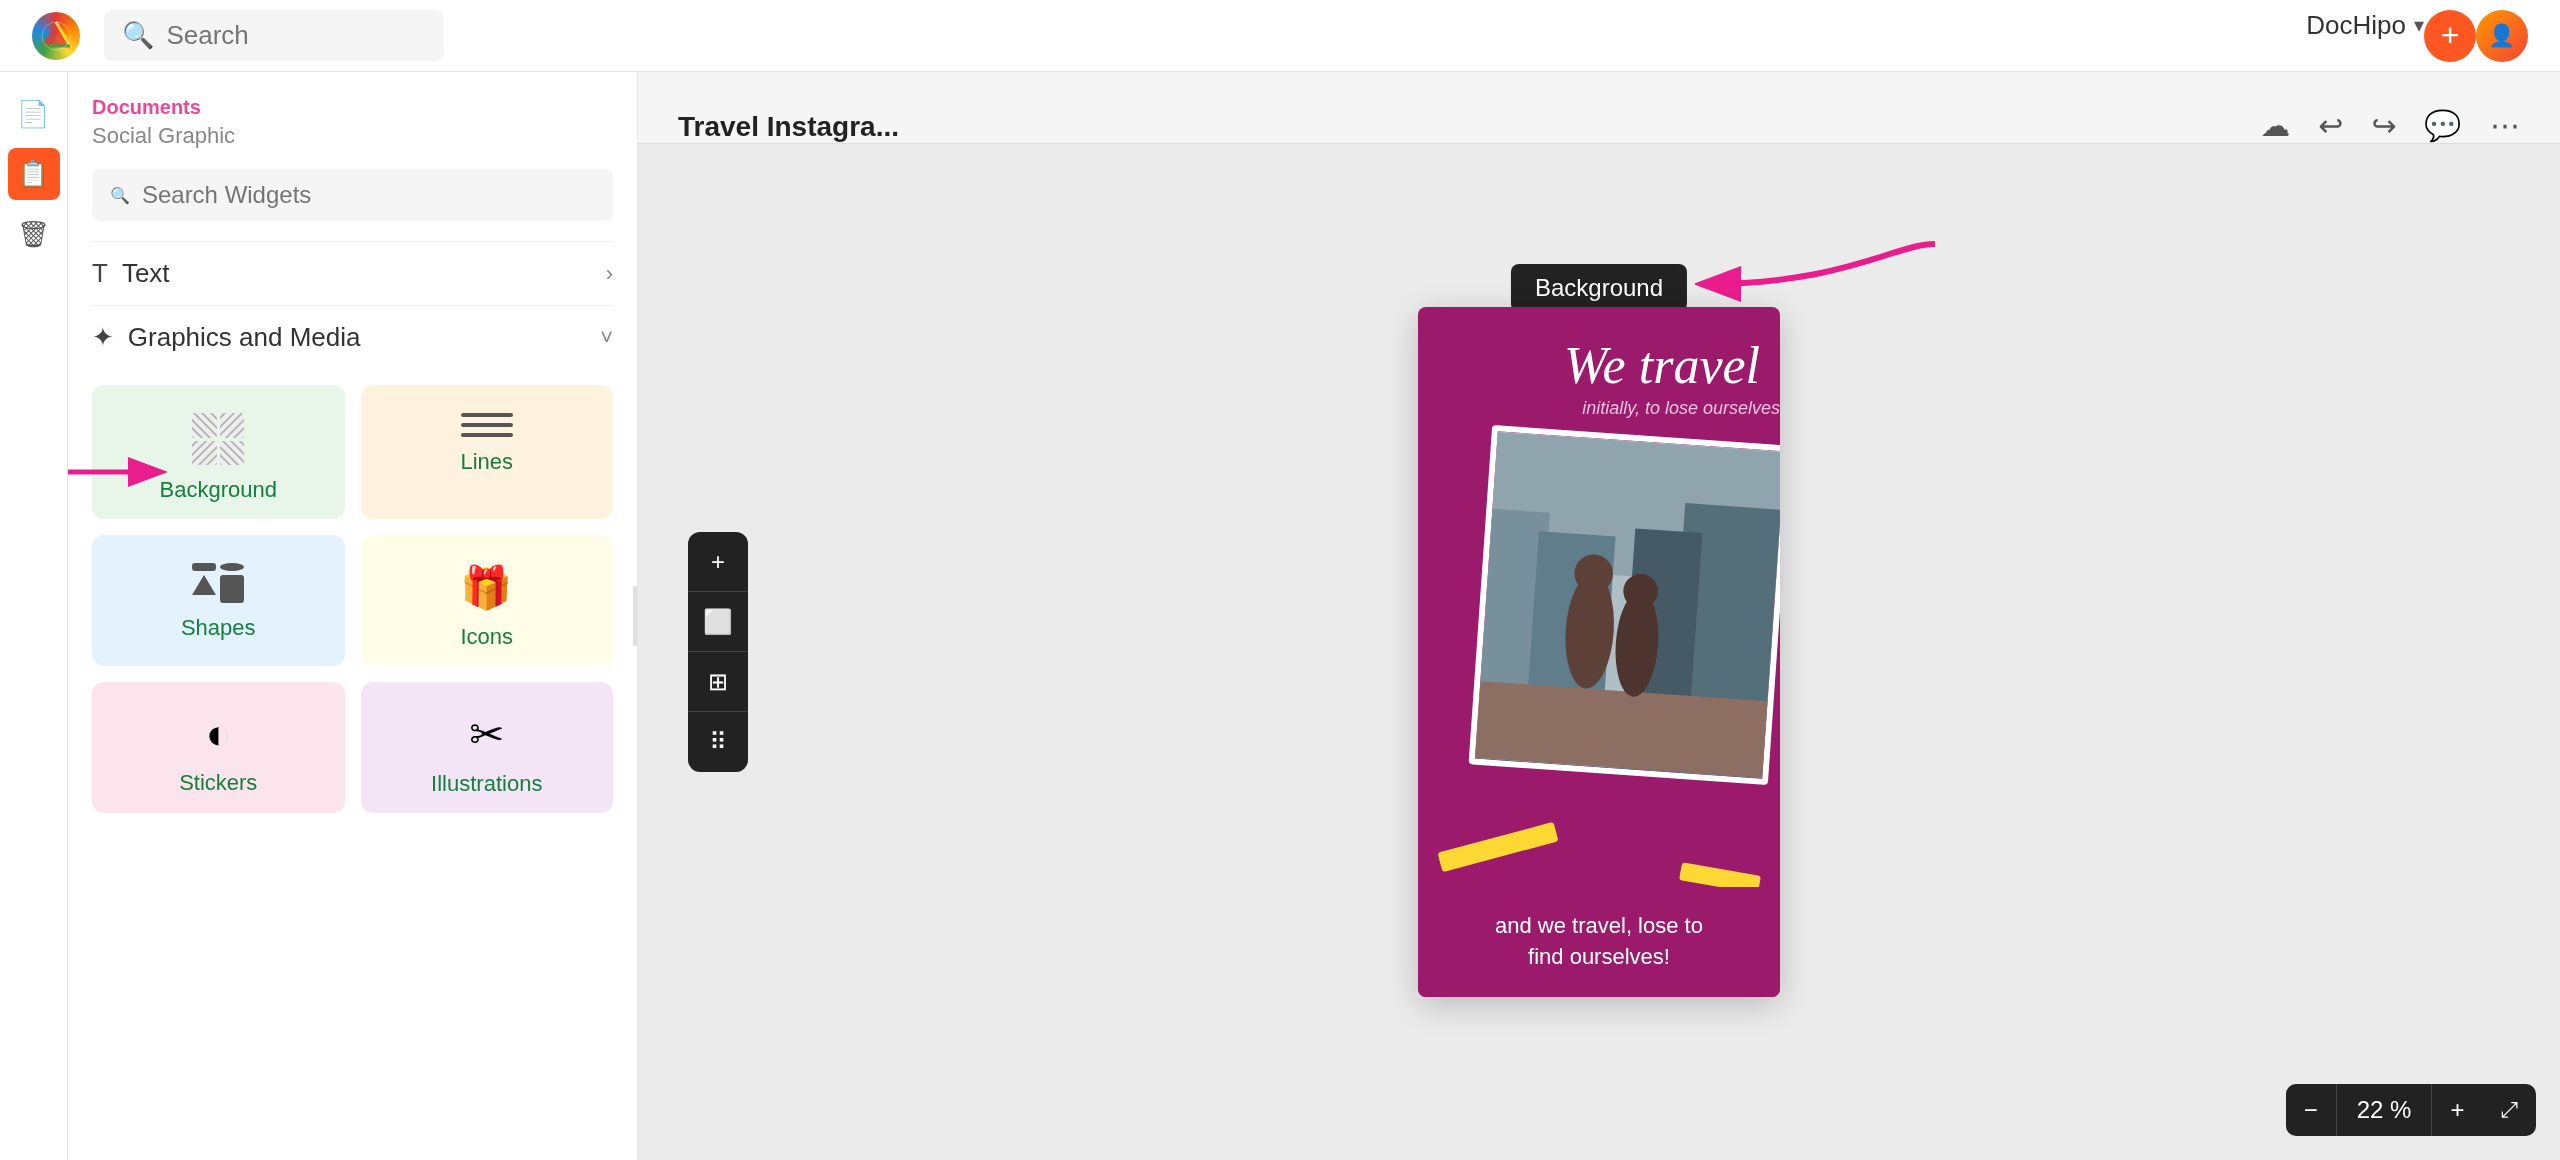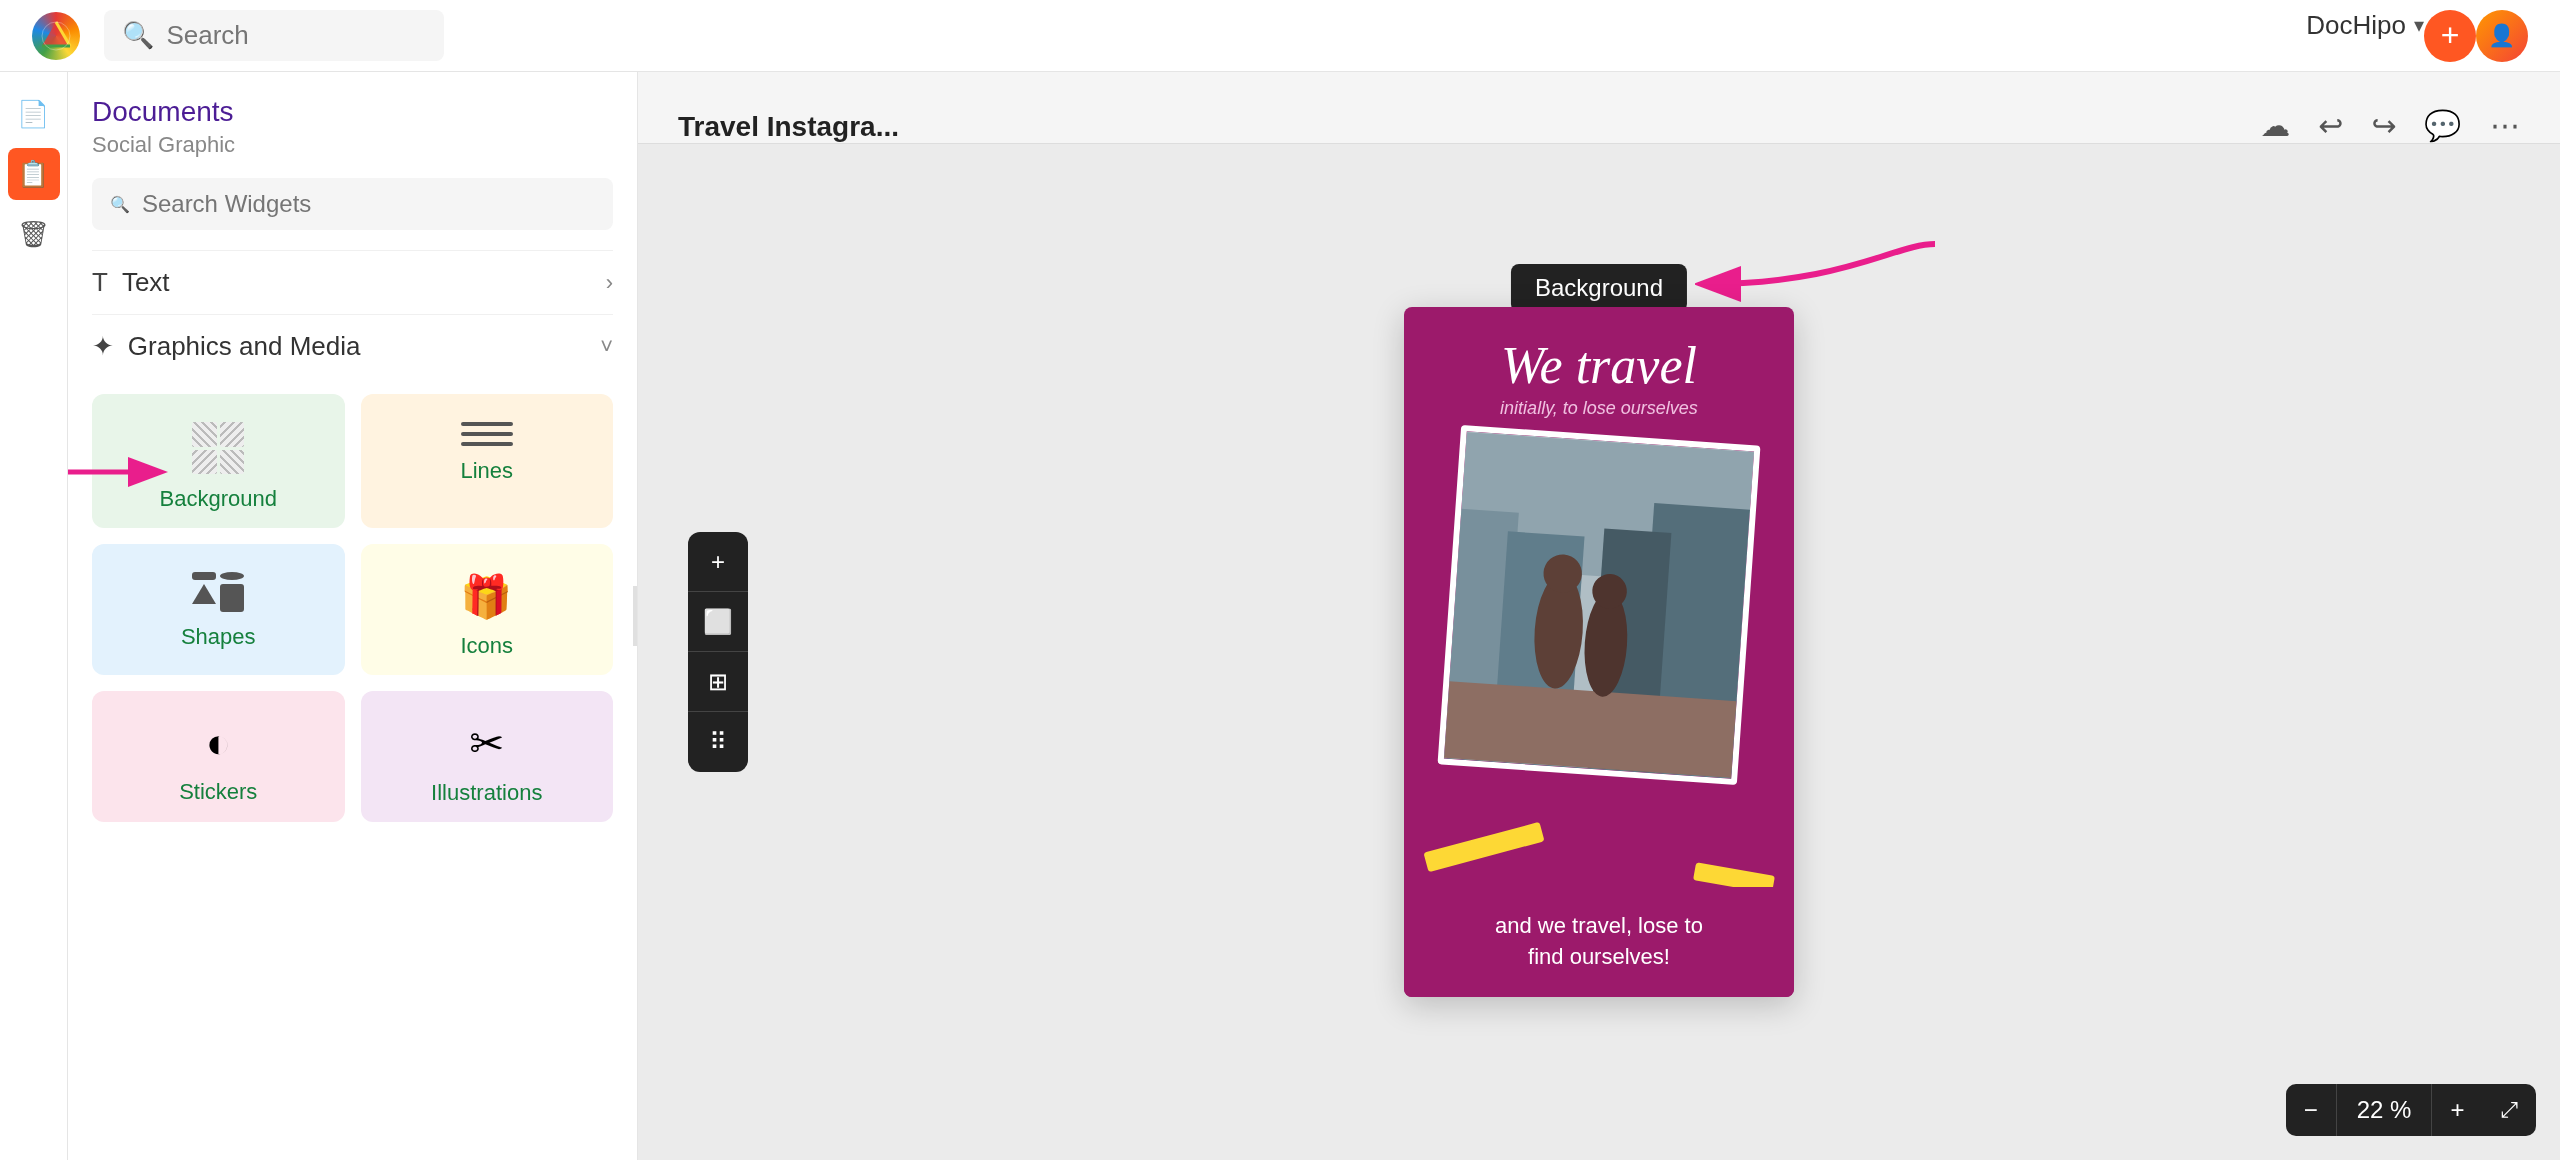--- a/index.html
+++ b/index.html
@@ -69,21 +69,21 @@
       cursor: pointer; color: #555; font-size: 26px;
     }
     .icon-btn.active { background: #ff5722; color: #fff; }
 
     
     .sidebar {
       width: 570px; background: #fff; border-right: 1px solid #e5e5e5;
       display: flex; flex-direction: column; padding: 24px;
       overflow-y: auto; flex-shrink: 0;
     }
-    .sidebar-title { font-size: 28px; font-weight: 400; color: #4c1d95; }
+    .sidebar-title { font-size: 20px; font-weight: 700; color: #ec4899; }
     .sidebar-subtitle { font-size: 22px; color: #888; margin-top: 4px; }
     .widget-search {
       display: flex; align-items: center; gap: 12px;
       background: #f5f5f5; border-radius: 8px;
       padding: 12px 18px; margin: 20px 0;
     }
     .widget-search input {
       border: none; background: transparent; outline: none;
       font-size: 24px; color: #555; width: 100%;
     }
@@ -146,28 +146,28 @@
     .toolbar-btn {
       width: 60px; height: 60px;
       display: flex; align-items: center; justify-content: center;
       color: #fff; font-size: 24px; cursor: pointer;
       border-bottom: 1px solid #444;
     }
     .toolbar-btn:last-child { border-bottom: none; }
 
     
     .design-card {
-      width: 390px; height: 690px;
+      width: 362px; height: 690px;
       background: #9c1a6b;
       border-radius: 8px;
       position: relative;
       overflow: hidden;
       box-shadow: 0 8px 32px rgba(0,0,0,0.2);
       display: flex; flex-direction: column;
-      align-items: center;
+      align-items: flex-end;
     }
     .design-title-text {
       font-size: 52px; color: #fff; font-family: cursive;
       text-align: center; padding: 30px 20px 0;
       font-style: italic; line-height: 1.1;
     }
     .design-subtitle-text {
       font-size: 18px; color: #f0c0e0; text-align: center;
       margin-top: 4px; font-style: italic;
     }

